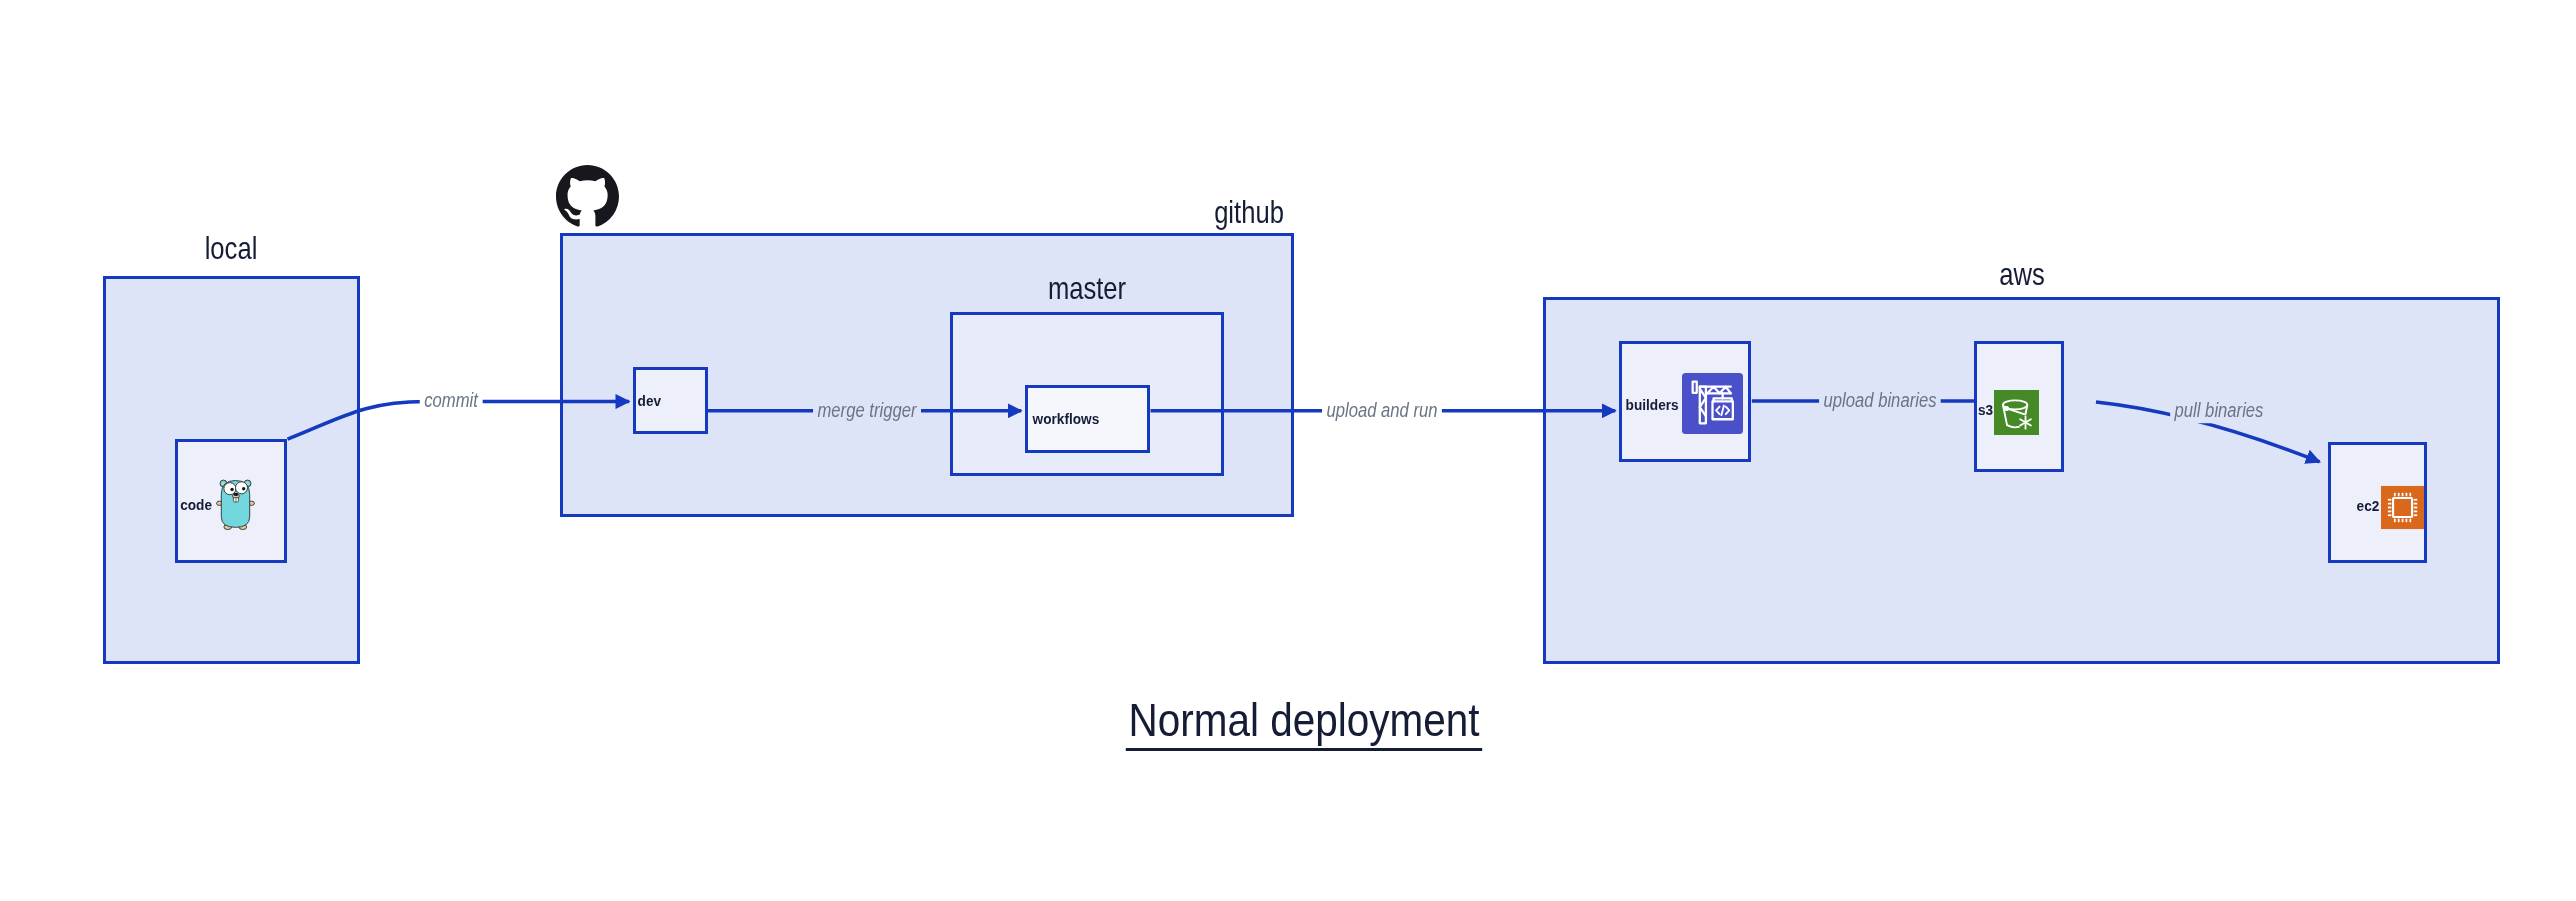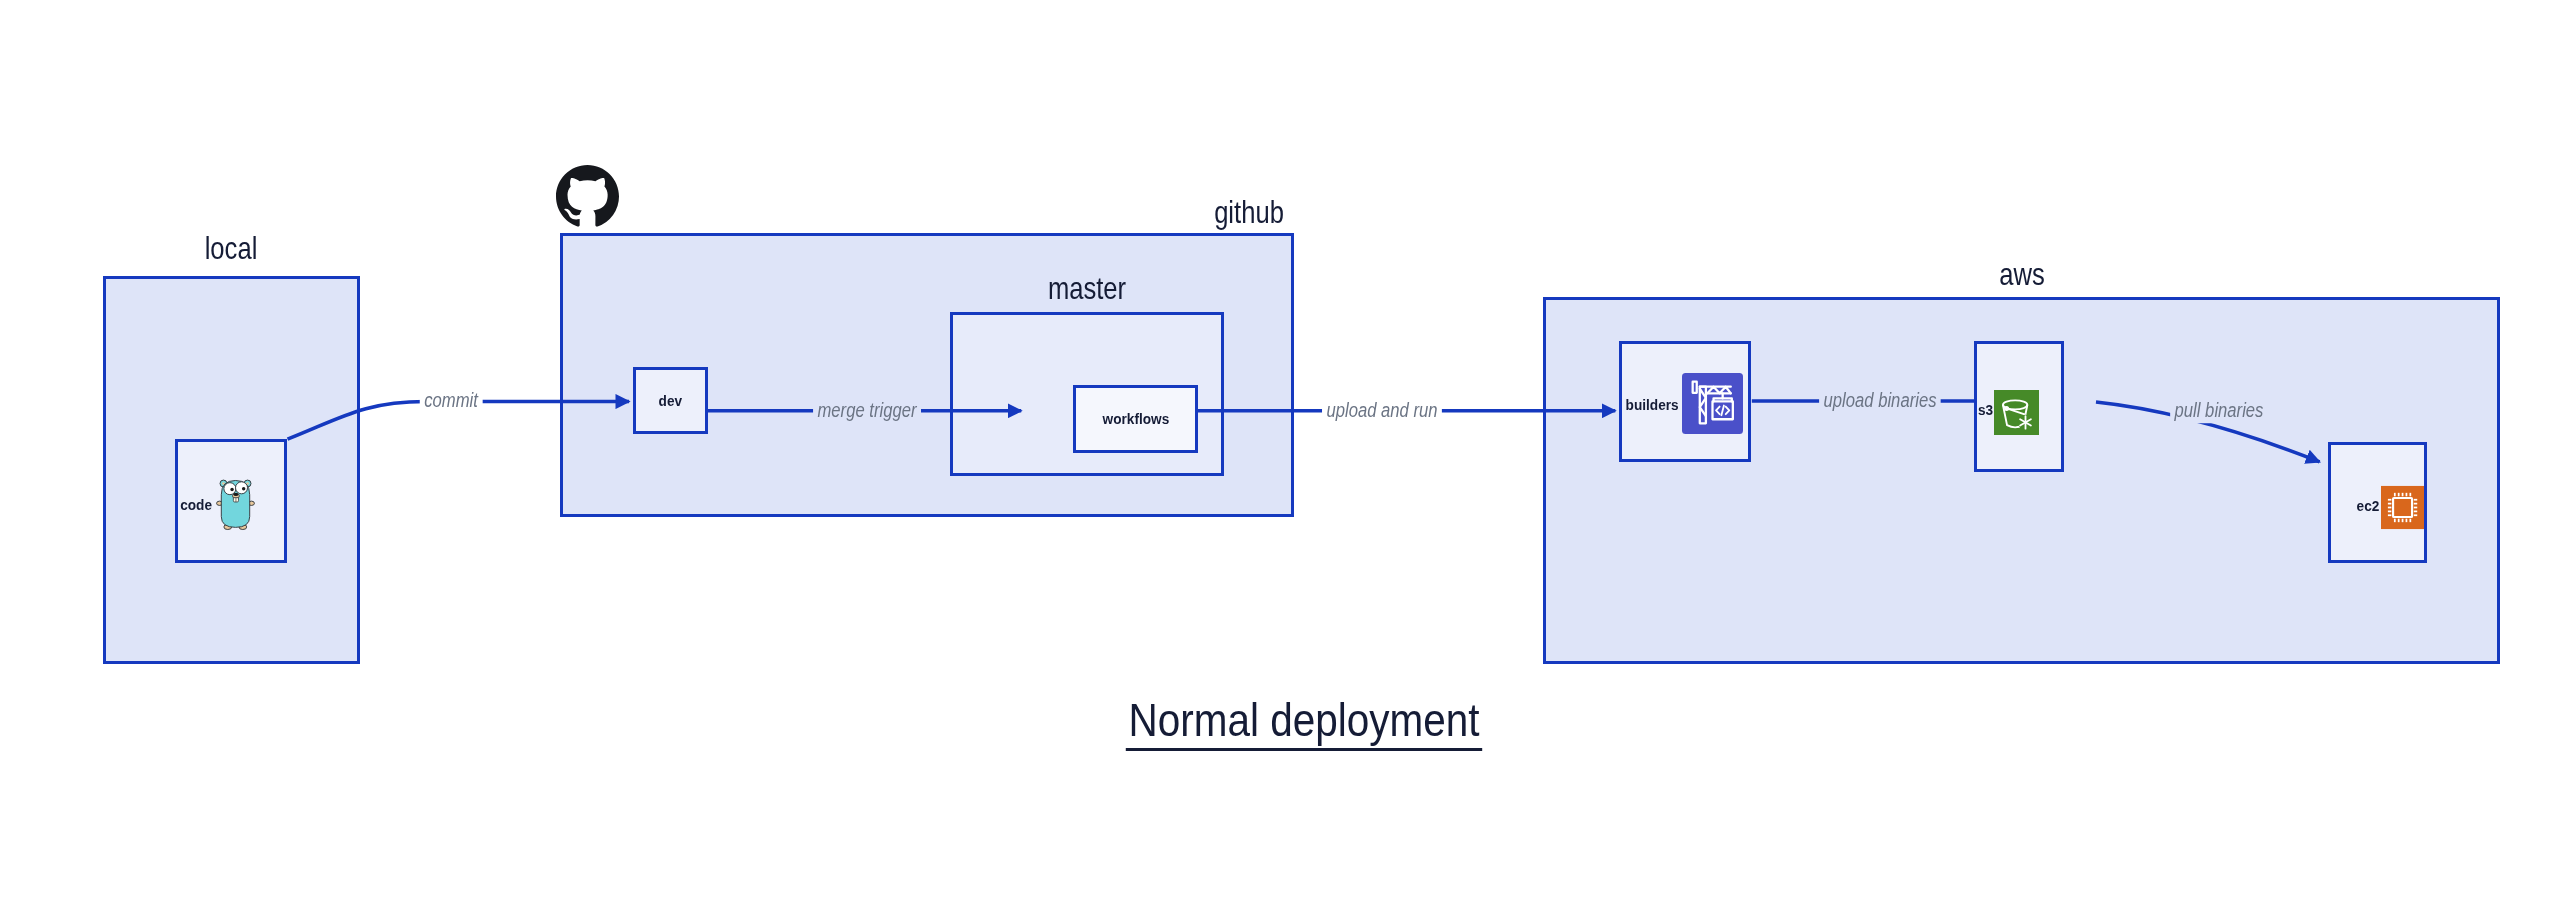--- a/index.html
+++ b/index.html
@@ -6,22 +6,22 @@
   .canvas{
     position:relative;width:2604px;height:902px;background:#ffffff;overflow:hidden;
     font-family:"Liberation Sans","DejaVu Sans",sans-serif;
     --blue:#1539bf;--navy:#151c36;--gray:#6b7484;
     --zone-fill:#dee4f8;--nested-fill:#e7ebfa;--node-fill:#edf0fb;--wf-fill:#f5f7fd;
   }
   .zone{position:absolute;box-sizing:border-box;background:var(--zone-fill);border:3.6px solid var(--blue);}
   .zone.nested{background:var(--nested-fill);}
   .node{position:absolute;box-sizing:border-box;background:var(--node-fill);border:3.6px solid var(--blue);
         display:flex;align-items:center;}
-  .node.center{justify-content:center;}
-  .node.wf{background:var(--wf-fill);margin-left:48px;}
+  .node.center{justify-content:flex-start;}
+  .node.wf{background:var(--wf-fill);}
   .zone-label{position:absolute;color:var(--navy);font-size:32px;line-height:1;white-space:nowrap;
 ;    transform:translateX(-50%) scaleX(0.8);transform-origin:center top;}
   .node-label{color:var(--navy);font-size:15.5px;font-weight:bold;line-height:1;white-space:nowrap;
     transform:scaleX(0.88);margin-top:7.2px;}
   .node.center .node-label{margin-top:0;}
   .edge-label{position:absolute;color:var(--gray);font-size:19.6px;font-style:italic;line-height:1.1;
     white-space:nowrap;padding:1px 5.2px;transform:translate(-50%,-50%) scaleX(0.85);}
   .edge-label.on-white{background:#ffffff;}
   .edge-label.on-zone{background:var(--zone-fill);}
   .diagram-title{position:absolute;color:var(--navy);font-size:46px;line-height:1;white-space:nowrap;

